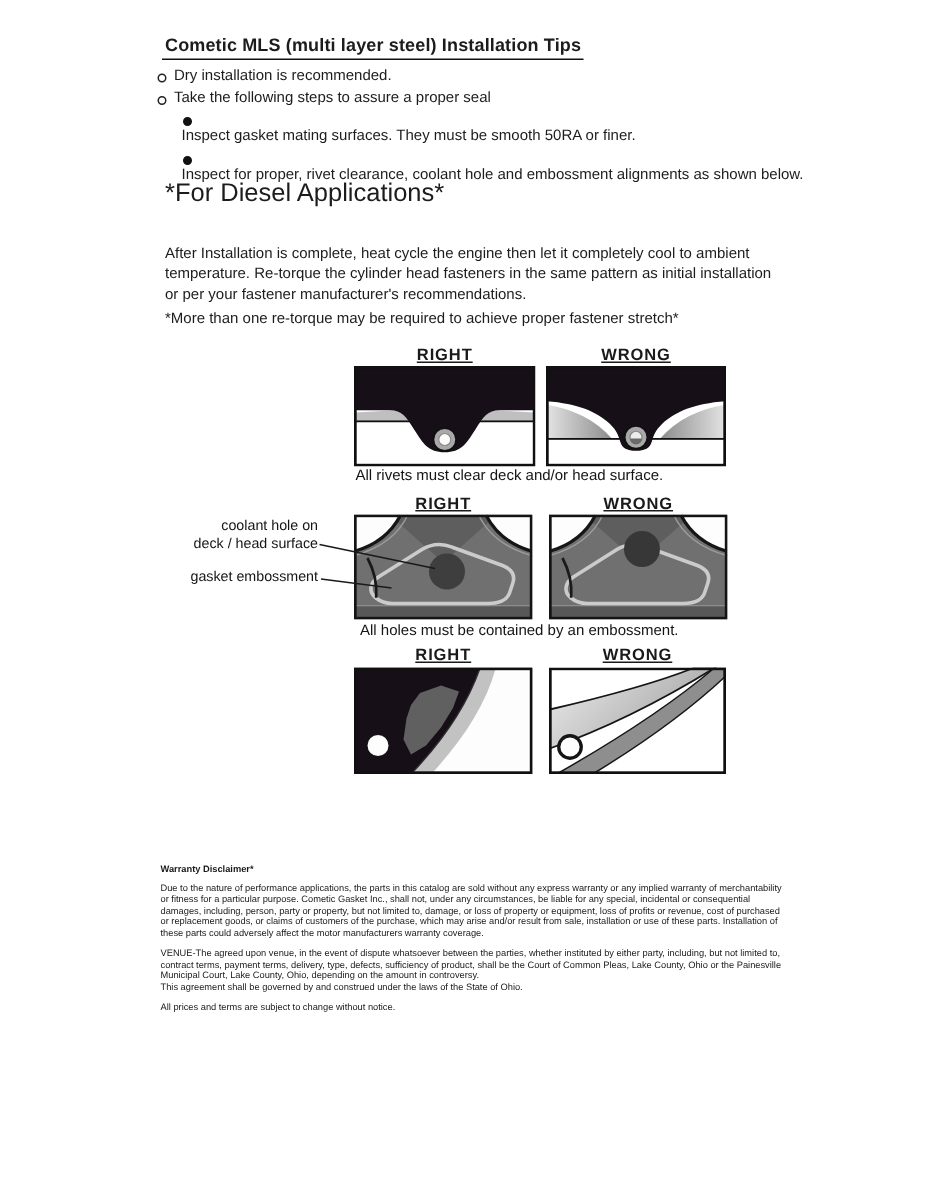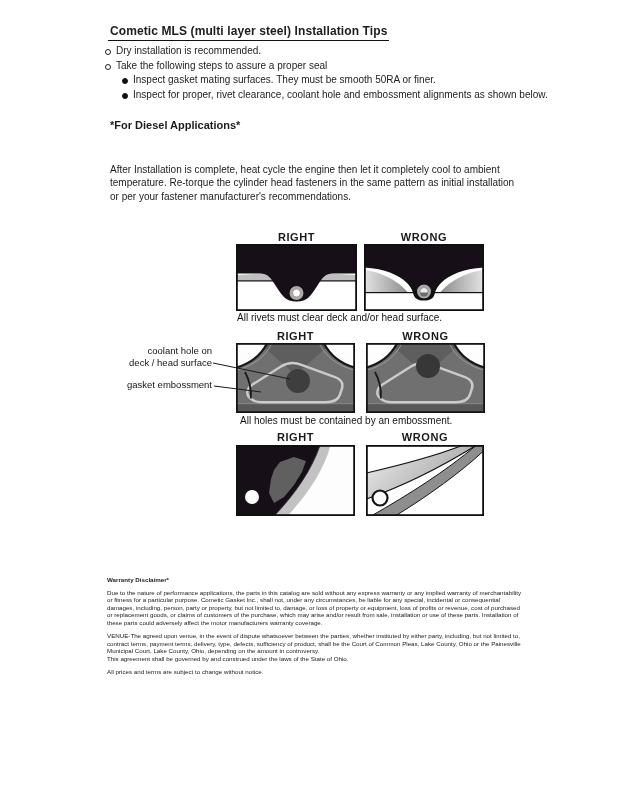--- a/index.html
+++ b/index.html
@@ -8,28 +8,28 @@
     font-family:"Liberation Sans","DejaVu Sans",sans-serif;color:#1c1c1c;
     overflow:hidden;
   }
   .abs{position:absolute;}
   .title{
     font-size:12px;font-weight:bold;border-bottom:1.6px solid #111;
     padding:0 2px 2px 2px;display:inline-block;letter-spacing:.1px;margin:0;
   }
   .tips{font-size:10px;line-height:14.5px;}
   .tip-row{display:flex;align-items:flex-start;}
-  .tip-row.sub{margin-left:17px;}
+  .tip-row.sub{margin-left:17px;flex-direction:column;}
   .dot{flex:0 0 auto;width:4px;height:4px;border-radius:50%;margin:5px 5px 0 1px;}
   .dot.open{border:1px solid #222;background:#fff;}
   .dot.solid{background:#111;border:1px solid #111;}
-  .sec-h{font-size:11px;font-weight:bold;margin:0;}
+  .sec-h{font-size:17px;font-weight:normal;margin:0;}
   .body{font-size:10px;line-height:13.3px;margin:0;}
   .pre{white-space:pre-line;}
-  .fig-h{font-size:11px;font-weight:600;letter-spacing:.6px;text-align:center;color:#1a1a1a;}
+  .fig-h{font-size:11px;font-weight:600;letter-spacing:.6px;text-align:center;color:#1a1a1a;text-decoration:underline;}
   .caption{font-size:10px;color:#141414;}
   .fig-label{font-size:9.5px;text-align:right;line-height:11.5px;color:#141414;}
   .legal{width:416px;font-size:6.2px;line-height:7.5px;color:#1a1a1a;}
   .legal p{margin:0 0 6px 0;}
   .legal p.tight{margin:0;}
   .legal .lg-h{font-weight:bold;margin:0 0 5px 0;}
   .doc-code{font-size:12.5px;color:#1a1a1a;letter-spacing:.3px;}
   svg{display:block;}
 </style>
 </head>
@@ -57,20 +57,21 @@
     <div class="tip-row sub">
         <span class="dot solid"></span>
         <span>Inspect for proper, rivet clearance, coolant hole and embossment alignments as shown below.</span>
       </div>
   </div>
 
   <h2 class="abs sec-h" style="left:110px;top:119px;">*For Diesel Applications*</h2>
   <p class="abs body pre" style="left:110px;top:163px;width:470px;">After Installation is complete, heat cycle the engine then let it completely cool to ambient
 temperature. Re-torque the cylinder head fasteners in the same pattern as initial installation
 or per your fastener manufacturer's recommendations.</p>
+  <p class="abs body" style="left:110px;top:206px;width:470px;">*More than one re-torque may be required to achieve proper fastener stretch*</p>
 
   <div class="abs fig-h" style="left:236px;top:231px;width:121px;">RIGHT</div>
   <div class="abs fig-h" style="left:364px;top:231px;width:120px;">WRONG</div>
 
   <div class="abs" style="left:236px;top:244px;">
     <svg width="121" height="67" viewBox="0 0 121 67">
       <rect x="0" y="0" width="121" height="67" fill="#ffffff"></rect>
       <polygon points="1,31 36,29 36,37 1,37" fill="#bfbfbf"></polygon>
       <polygon points="120,31 85,29 85,37 120,37" fill="#bfbfbf"></polygon>
       <rect x="1" y="36.3" width="119" height="1.2" fill="#101010"></rect>

